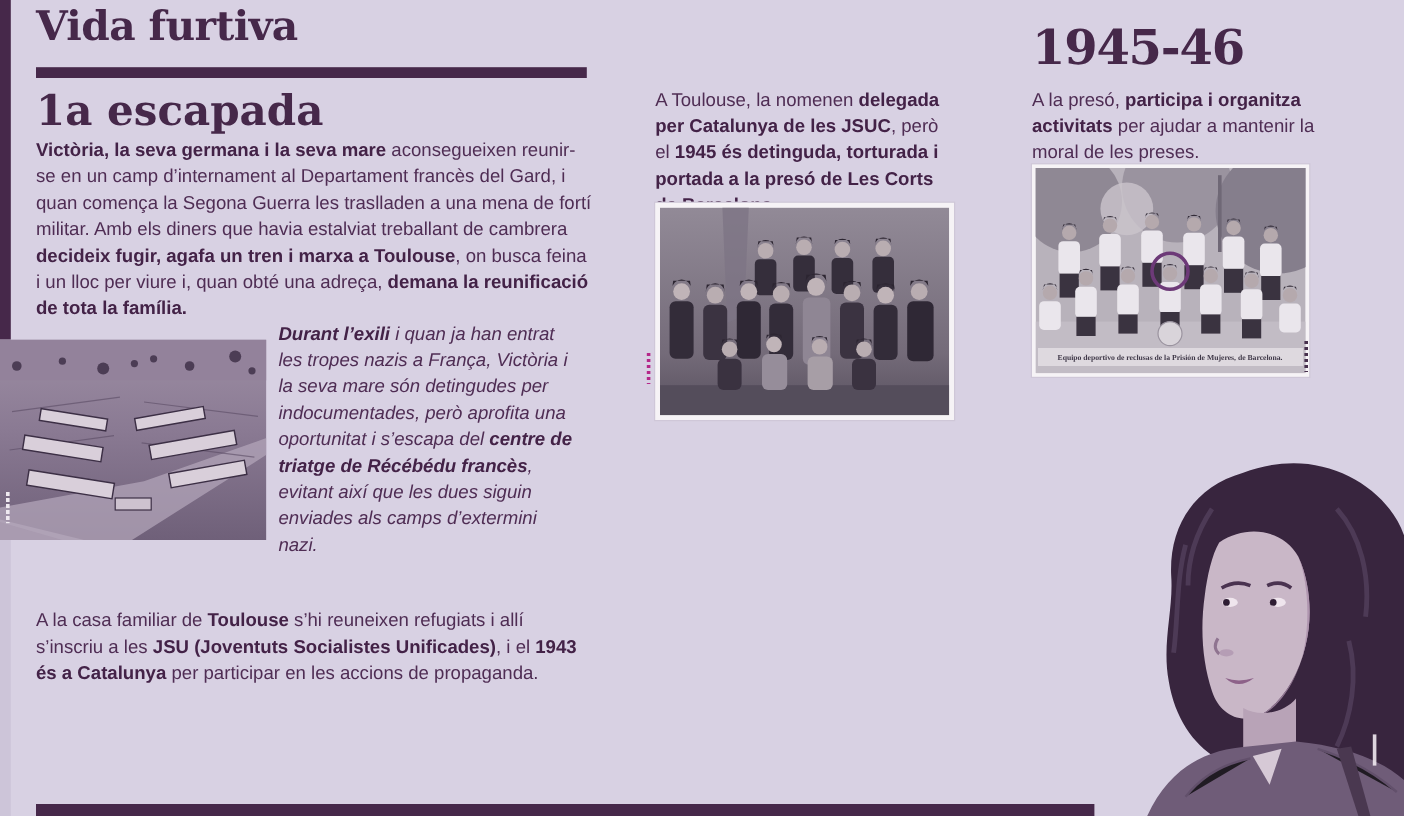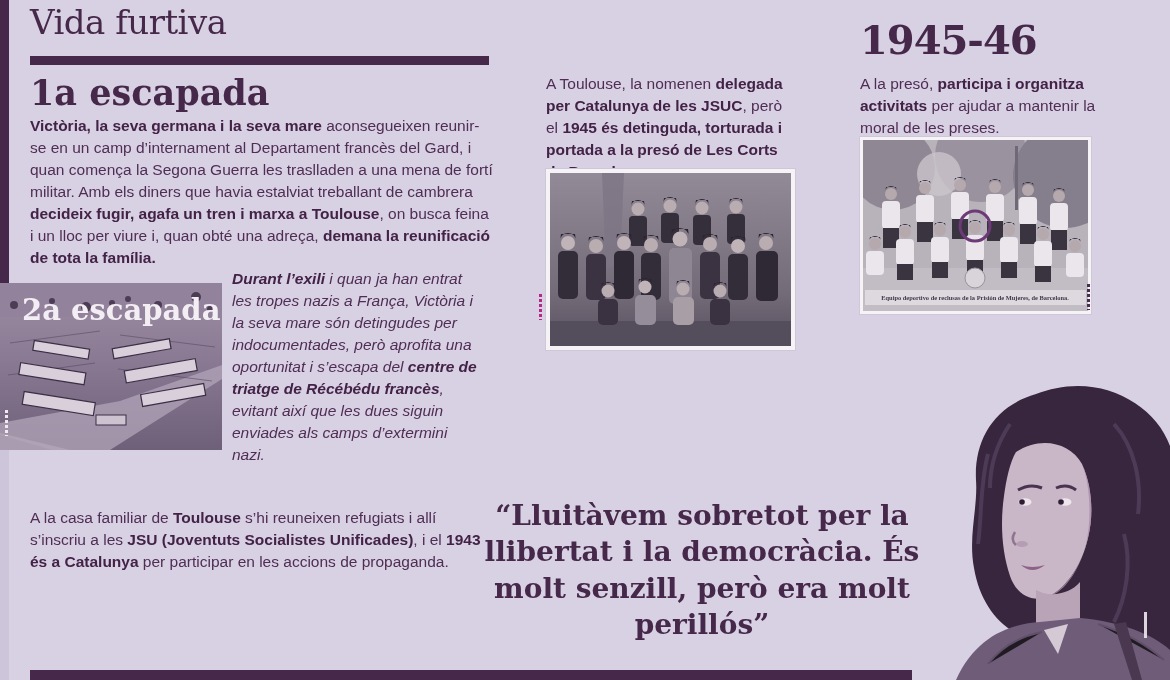--- a/index.html
+++ b/index.html
@@ -1,20 +1,20 @@
 <!DOCTYPE html>
 <html><head>
 <meta charset="utf-8">
 <style>
   html,body{margin:0;padding:0;}
   .canvas{position:relative;width:1170px;height:680px;background:#d8d1e3;overflow:hidden;
           font-family:"Liberation Sans",sans-serif;color:#4f2d54;}
   .abs{position:absolute;}
   .serif{font-family:"DejaVu Serif",serif;color:#46284a;}
-  .page-title{left:30px;top:2px;font-size:34px;font-weight:400;letter-spacing:-0.5px;}
+  .page-title{left:30px;top:2px;font-size:34px;font-weight:700;letter-spacing:-0.5px;}
   .rule{left:30px;top:56px;width:459px;height:9px;background:#46284a;}
   .h-esc1{left:30px;top:72px;font-size:35px;font-weight:700;}
   .body-text{font-size:15.5px;line-height:1.42;}
   .body-text b{font-weight:700;color:#432247;}
   .para1{left:30px;top:115px;width:464px;}
   .para2{left:232px;top:268px;width:246px;font-style:italic;}
   .para3{left:30px;top:507px;width:452px;}
   .year-h{top:16px;font-size:40px;font-weight:700;letter-spacing:-1px;}
   .p1944{left:546px;top:73px;width:252px;}
   .p4546{left:860px;top:73px;width:248px;}
@@ -80,21 +80,20 @@
           <rect x="18" y="86" width="66" height="12"></rect>
         <rect x="26" y="114" width="72" height="13"></rect>
       </g>
       <g transform="rotate(-10 160 95)" fill="#d9cfda" stroke="#3c2f45" stroke-width="1.2">
         <rect x="118" y="58" width="58" height="10"></rect>
           <rect x="126" y="82" width="72" height="12"></rect>
         <rect x="138" y="108" width="64" height="12"></rect>
       </g>
       <rect x="96" y="132" width="30" height="10" fill="#cdc2cf" stroke="#3c2f45" stroke-width="1"></rect>
     </svg>
-    <div class="serif photoA-label">2a escapada</div>
     <div class="credit light" style="position:absolute;left:5px;bottom:14px;"></div>
   </div>
 
   <p class="abs body-text para2" style="margin:0"><b>Durant l’exili</b><span> i quan ja han entrat les tropes nazis a França, Victòria i la seva mare són detingudes per indocumentades, però aprofita una oportunitat i s’escapa del </span><b>centre de triatge de Récébédu francès</b><span>, evitant així que les dues siguin enviades als camps d’extermini nazi.</span></p>
   <p class="abs body-text para3" style="margin:0"><span>A la casa familiar de </span><b>Toulouse</b><span> s’hi reuneixen refugiats i allí s’inscriu a les </span><b>JSU (Joventuts Socialistes Unificades)</b><span>, i el </span><b>1943 és a Catalunya</b><span> per participar en les accions de propaganda.</span></p>
 
   <p class="abs body-text p1944" style="margin:0"><span>A Toulouse, la nomenen </span><b>delegada per Catalunya de les JSUC</b><span>, però el </span><b>1945 és detinguda, torturada i portada a la presó de Les Corts de Barcelona.</b></p>
 
   <div class="abs photoB">
     <svg width="241" height="173" viewBox="0 0 241 173">
@@ -284,21 +283,20 @@
       </g>
       <circle cx="112" cy="138" r="10" fill="#d9d4da" stroke="#9a939f" stroke-width="1"></circle>
       <circle cx="112" cy="86" r="15" fill="none" stroke="#6d3a78" stroke-width="3"></circle>
       <rect x="2" y="150" width="221" height="15" fill="#ded9df"></rect>
       <text x="112" y="160" text-anchor="middle" font-size="6.4" font-weight="bold" font-family="Liberation Serif, serif" fill="#3f3848">Equipo deportivo de reclusas de la Prisión de Mujeres, de Barcelona.</text>
     </svg>
   </div>
   <div class="credit dark" style="position:absolute;left:1087px;top:284px;"></div>
 
 
-  <div class="abs serif quote">“Lluitàvem sobretot per la llibertat i la democràcia. És molt senzill, però era molt perillós”</div>
 
   <div class="abs portrait">
     <svg width="252" height="296" viewBox="0 0 252 296">
       <path d="M118,10 C76,22 56,56 58,96 C60,124 50,152 56,184 C61,214 76,236 96,248 L96,296 L252,296 L252,62 C240,28 202,2 160,2 C145,2 131,5 118,10 Z" fill="#38253e"></path>
       <g stroke="#53405c" stroke-width="4" fill="none" opacity="0.8">
         <path d="M70,70 C62,100 64,130 60,160"></path>
         <path d="M196,40 C216,62 224,96 220,130"></path>
         <path d="M206,150 C214,180 208,214 196,238"></path>
         <path d="M92,40 C80,58 72,80 72,104"></path>
       </g>

